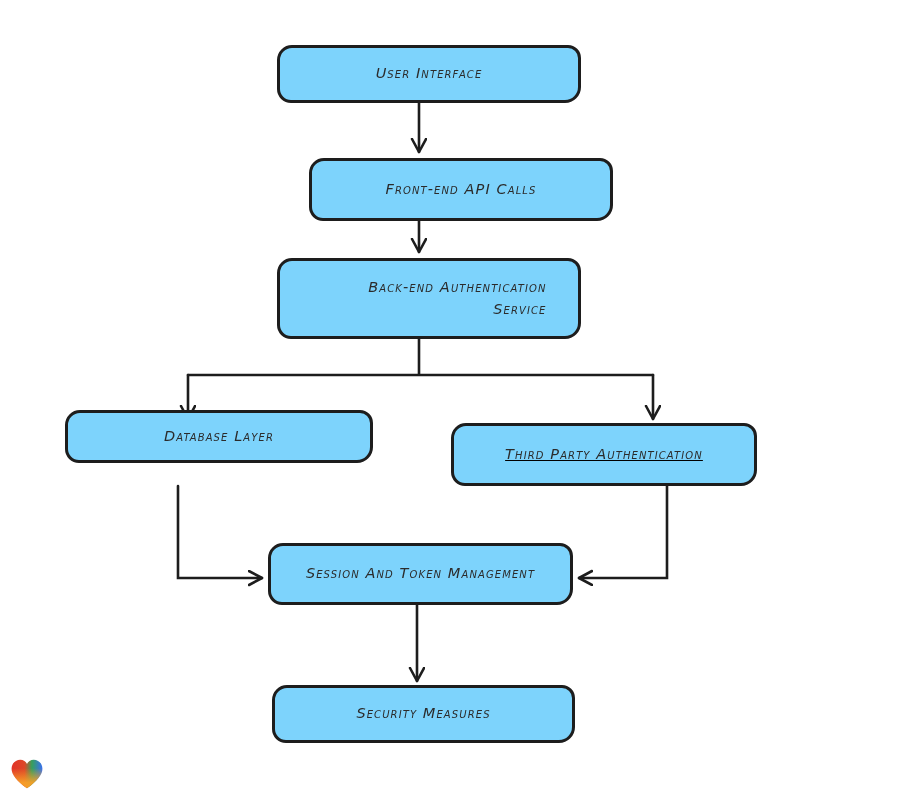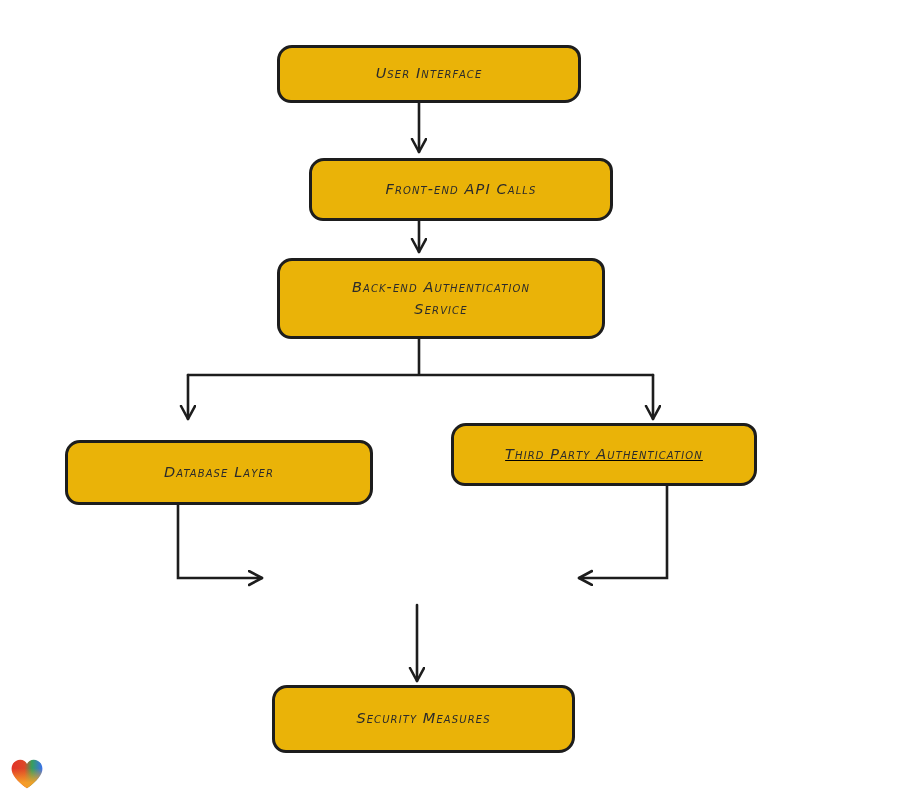--- a/index.html
+++ b/index.html
@@ -13,21 +13,21 @@
   }
   .wires {
     position: absolute;
     left: 0; top: 0;
     width: 911px; height: 810px;
     pointer-events: none;
   }
   .node {
     position: absolute;
     box-sizing: border-box;
-    background: #eab308;
+    background: #7dd3fc;
     border: 3px solid #1d1d1d;
     border-radius: 15px 13px 16px 14px;
     display: flex;
     align-items: center;
     justify-content: center;
     text-align: center;
   }
   .node-label {
     display: inline-block;
     font-family: "DejaVu Sans", sans-serif;
@@ -74,34 +74,37 @@
   </svg>
 
   <div class="node" style="left:277px; top:45px; width:304px; height:58px;">
     <span class="node-label nowrap">User Interface</span>
   </div>
 
   <div class="node" style="left:277px; top:158px; width:304px; height:63px;margin-left:32px;">
     <span class="node-label nowrap">Front-end API Calls</span>
   </div>
 
-  <div class="node" style="left:277px; top:258px; width:328px; height:81px;">
+  <div class="node" style="left:277px; top:258px; width:304px; height:81px;text-align:right;">
     <span class="node-label wrap2">Back-end Authentication Service</span>
   </div>
 
-  <div class="node" style="left:65px; top:440px; width:308px; height:65px;">
+  <div class="node" style="left:65px; top:410px; width:308px; height:53px;">
     <span class="node-label nowrap">Database Layer</span>
   </div>
 
   <div class="node" style="left:451px; top:423px; width:306px; height:63px;text-decoration:underline;">
     <span class="node-label nowrap">Third Party Authentication</span>
   </div>
 
+  <div class="node" style="left:268px; top:543px; width:305px; height:62px;">
+    <span class="node-label wrap2">Session And Token Management</span>
+  </div>
 
-  <div class="node" style="left:272px; top:685px; width:303px; height:68px;">
+  <div class="node" style="left:272px; top:685px; width:303px; height:58px;">
     <span class="node-label nowrap">Security Measures</span>
   </div>
 
   <svg class="logo" viewBox="0 0 32 30" xmlns="http://www.w3.org/2000/svg">
     <defs>
       <linearGradient id="hg1" x1="0%" y1="0%" x2="100%" y2="0%">
         <stop offset="0%" stop-color="#e23328"></stop>
         <stop offset="42%" stop-color="#dd4627"></stop>
         <stop offset="66%" stop-color="#35a05c"></stop>
         <stop offset="100%" stop-color="#3a6ff0"></stop>

